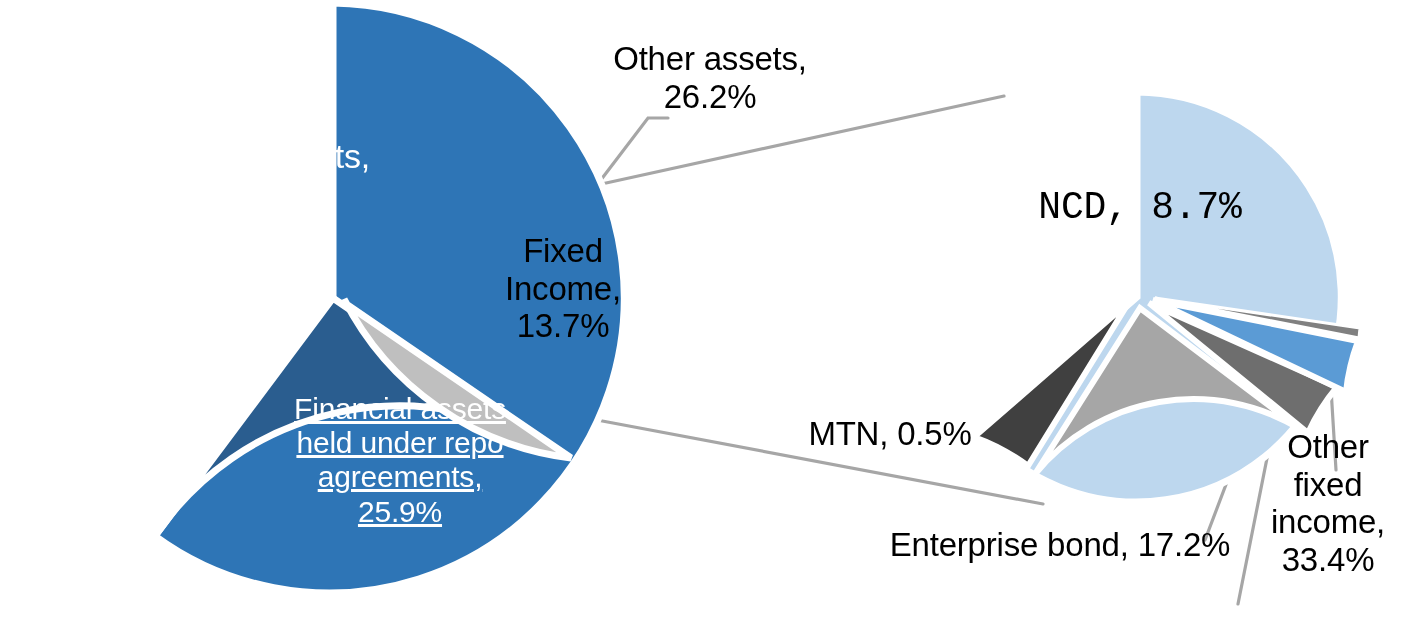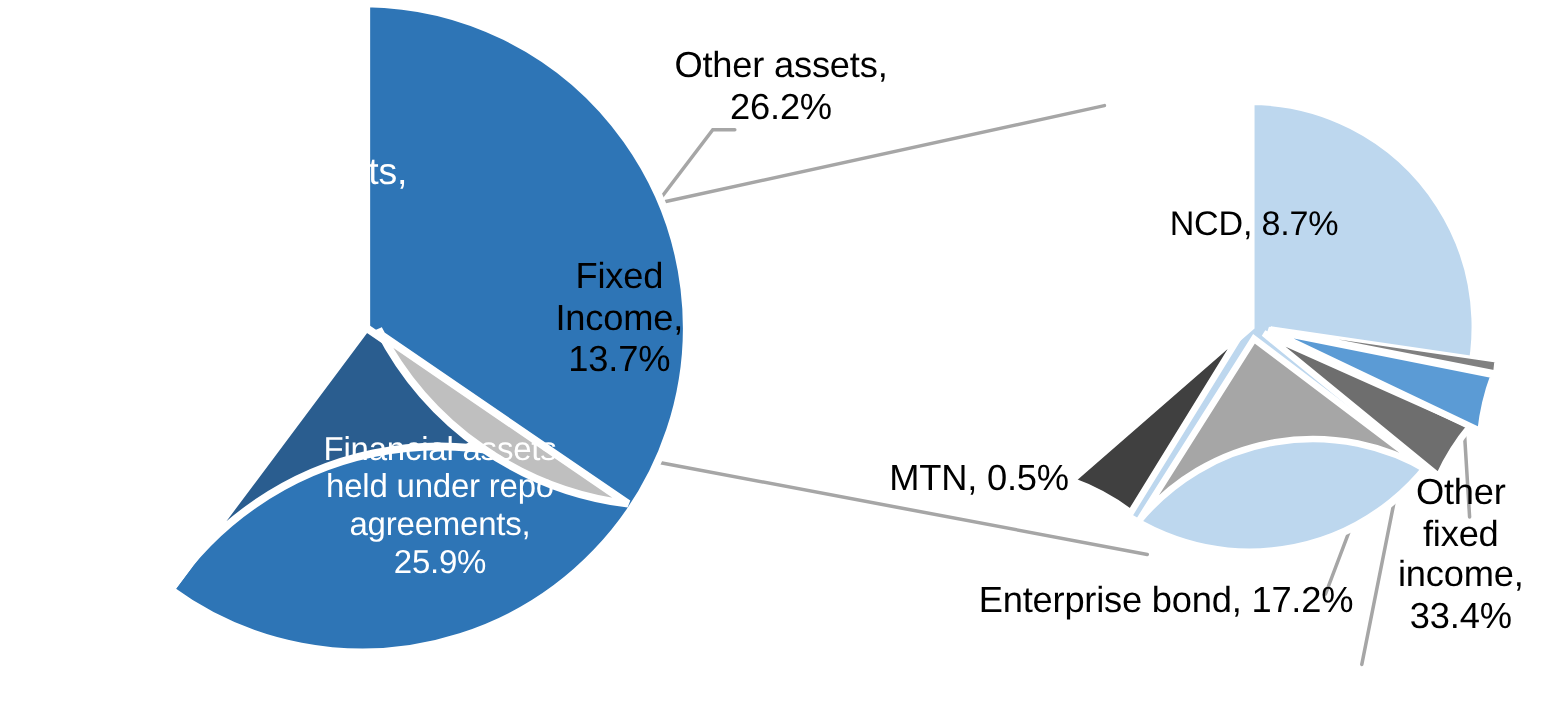--- a/index.html
+++ b/index.html
@@ -95,33 +95,33 @@
                A 205,205 0 0 1 1358,341
                L 1153,300 Z"></path>
 
       <path fill="#808080" stroke="#ffffff" stroke-width="3" d="M 1359,338 L 1360,328 L 1155,298 Z"></path>
     </g>
   </svg>
 
   <div class="lbl lbl-white c" style="left:115px; top:137px; width:290px; font-size:34px;">Bank deposits,
 60.3%</div>
 
-  <div class="lbl lbl-white c" style="left:250px; top:392px; width:300px; font-size:30px;">Financial assets
+  <div class="lbl lbl-white c" style="left:250px; top:392px; width:300px; font-size:30px;text-decoration:underline;">Financial assets
 held under repo
 agreements,
 25.9%</div>
 
   <div class="lbl lbl-black c" style="left:468px; top:232px; width:190px; font-size:33px;">Fixed
 Income,
 13.7%</div>
 
   <div class="lbl lbl-black c" style="left:580px; top:40px; width:260px; font-size:33px;">Other assets,
 26.2%</div>
 
-  <div class="lbl lbl-black c" style="left:1000px; top:186px; width:280px; font-size:31px;">NCD, 8.7%</div>
+  <div class="lbl lbl-black c" style="left:1000px; top:186px; width:280px; font-size:38px;font-family:Liberation Mono, monospace;">NCD, 8.7%</div>
 
 
   <div class="lbl lbl-black l" style="left:770px; top:415px; width:240px; font-size:33px;">MTN, 0.5%</div>
 
   <div class="lbl lbl-black l" style="left:875px; top:526px; width:370px; font-size:33px;">Enterprise bond, 17.2%</div>
 
 
   <div class="lbl lbl-black c" style="left:1258px; top:428px; width:140px; font-size:33px;">Other
 fixed
 income,

